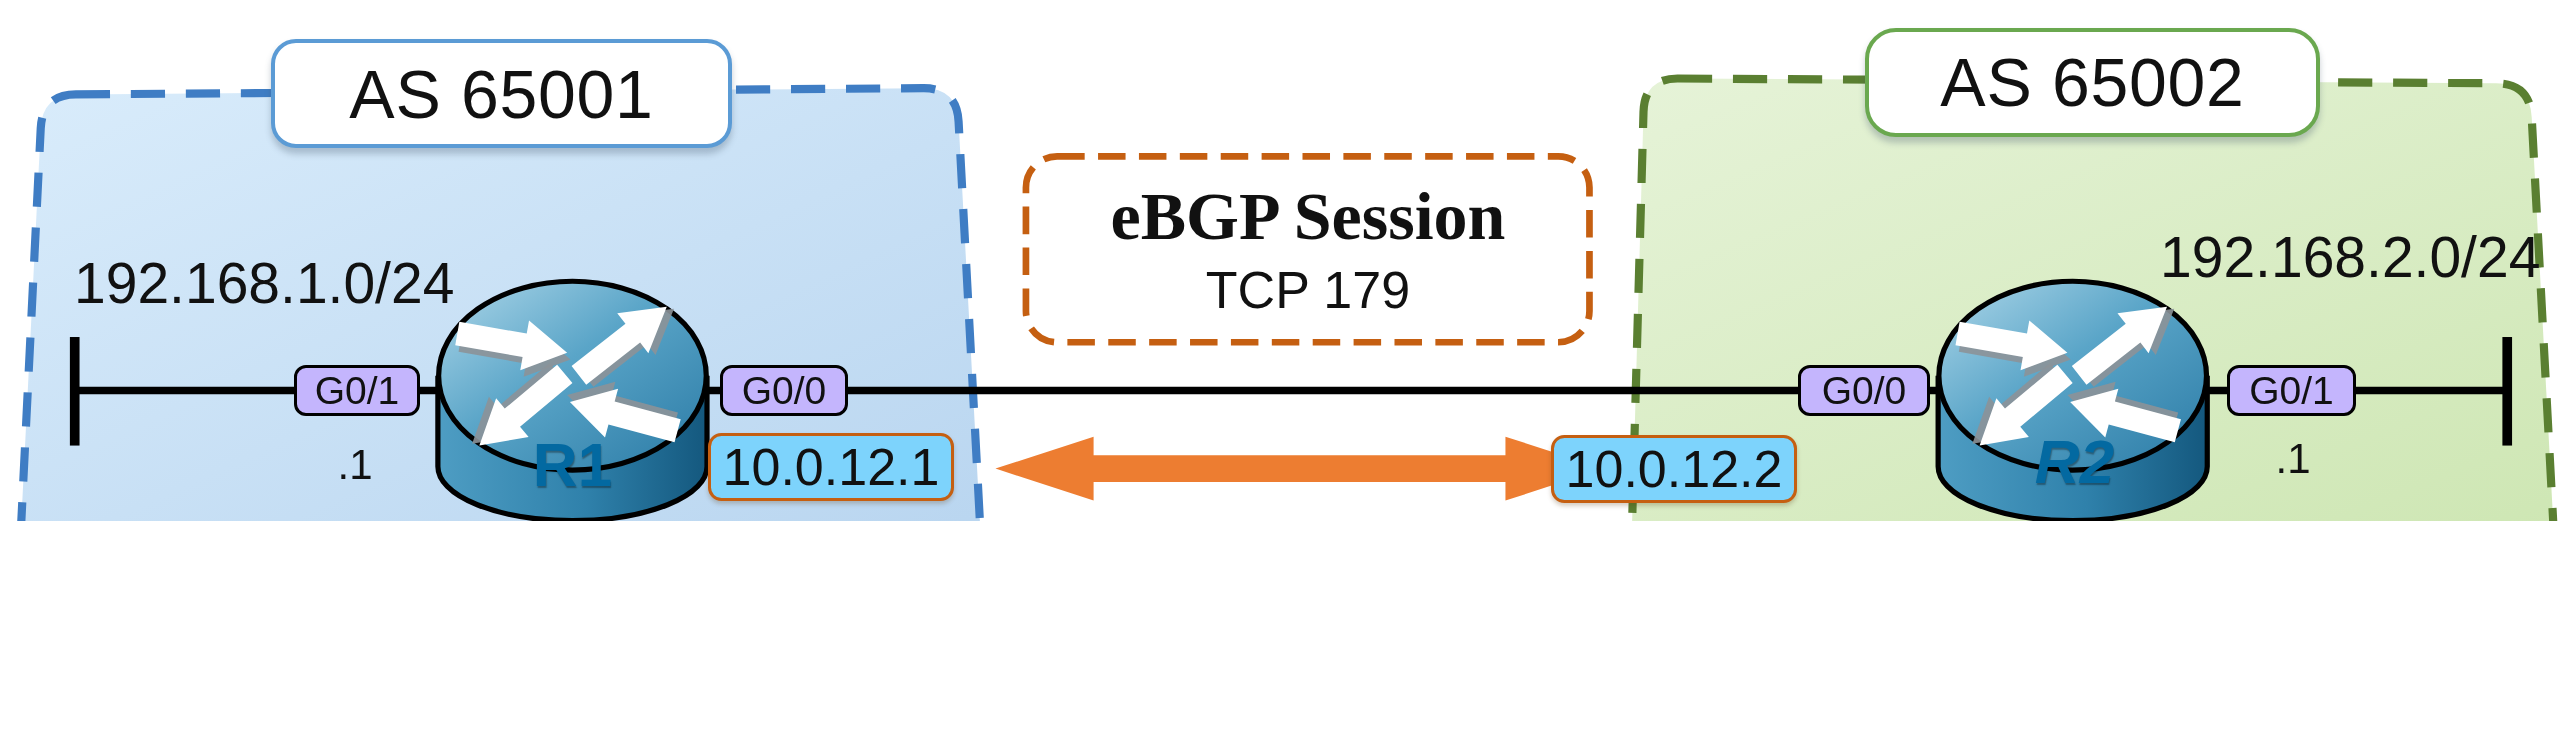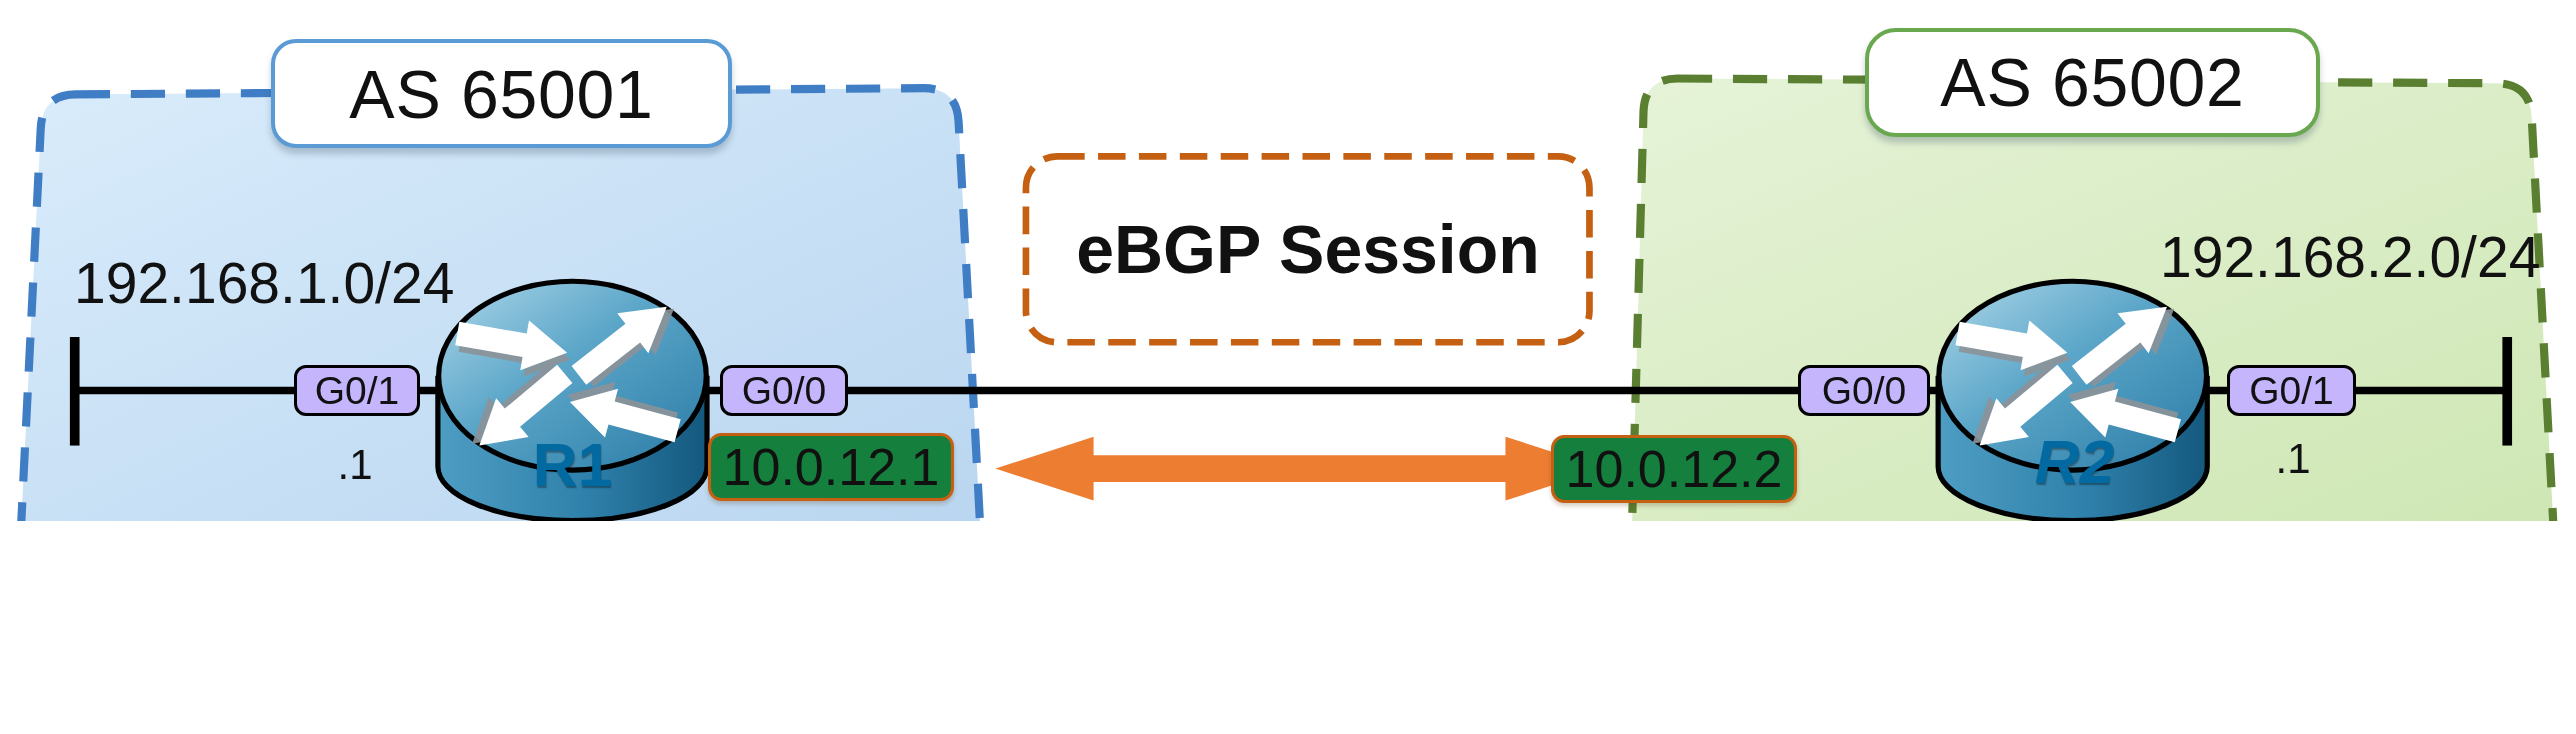--- a/index.html
+++ b/index.html
@@ -13,31 +13,31 @@
   .as-box{
     background:#fff;border:4.5px solid #5b9bd5;border-radius:25px;
     font-size:68px;letter-spacing:0.7px;box-shadow:0 5.2px 6.7px rgba(70,90,110,.30);
   }
   .as-box.green{border-color:#6aa84f;border-radius:31px;}
   .if-box{
     background:#c4b5fd;border:3.7px solid #000;border-radius:12px;
     font-size:39px;font-weight:500;
   }
   .ip-box{
-    background:#15803d;border:3.7px solid #c55f11;border-radius:13.4px;
+    background:#7dd3fc;border:3.7px solid #c55f11;border-radius:13.4px;
     font-size:52px;box-shadow:0 3px 4.5px rgba(90,60,20,.25);
   }
   .net-label{font-size:57px;line-height:1.05;white-space:nowrap;}
   .host-label{font-size:42px;line-height:1;text-align:center;}
   .router-name{
     color:#0369a1;font-weight:800;font-size:62px;line-height:1;text-align:center;
     text-shadow:0.7px 1.5px 1.5px rgba(0,0,0,.35);
   }
   .session-stack{flex-direction:column;gap:13.4px;}
-  .session-title{font-size:68px;font-weight:800;line-height:1;white-space:nowrap;}
+  .session-title{font-size:68px;font-weight:800;line-height:1;white-space:nowrap;font-family:Liberation Serif, serif;}
   .session-sub{font-size:52px;line-height:1;white-space:nowrap;}
 </style>
 </head>
 <body>
 
 <div id="stage">
 
   <svg class="canvas" viewBox="0 0 3465 988">
     <defs>
       <linearGradient id="gBlueRegion" x1="0" y1="0" x2="0.7" y2="1">
@@ -95,20 +95,21 @@
   </div>
   <div class="abs flexc as-box green" style="left:1865px;top:27.5px;width:455px;height:109px;">
     <span>AS 65002</span>
   </div>
 
   <div class="abs net-label" style="left:74px;top:254px;">192.168.1.0/24</div>
   <div class="abs net-label" style="left:2160px;top:228px;width:372px;text-align:center;">192.168.2.0/24</div>
 
   <div class="abs flexc session-stack" style="left:1026px;top:156px;width:564px;height:186px;">
     <div class="session-title">eBGP Session</div>
+    <div class="session-sub">TCP 179</div>
   </div>
 
   <div class="abs flexc if-box" style="left:294px;top:365px;width:126px;height:51px;">
     <span>G0/1</span>
   </div>
   <div class="abs flexc if-box" style="left:720px;top:365px;width:128px;height:51px;">
     <span>G0/0</span>
   </div>
   <div class="abs flexc if-box" style="left:1798px;top:365px;width:132px;height:51px;">
     <span>G0/0</span>

